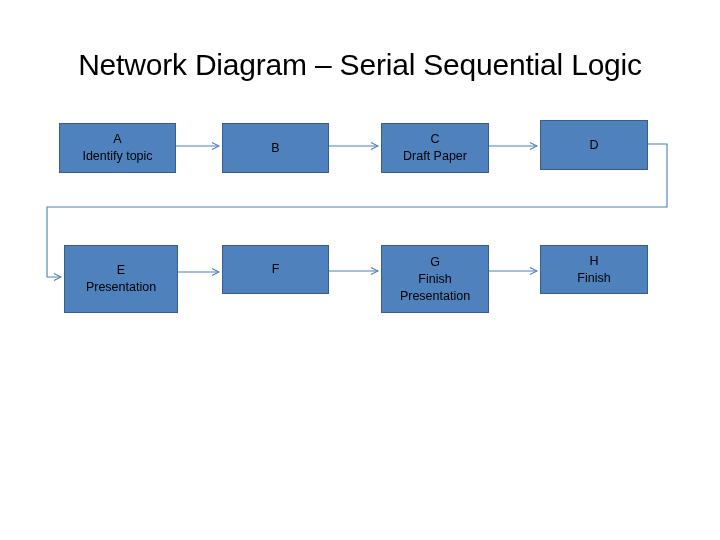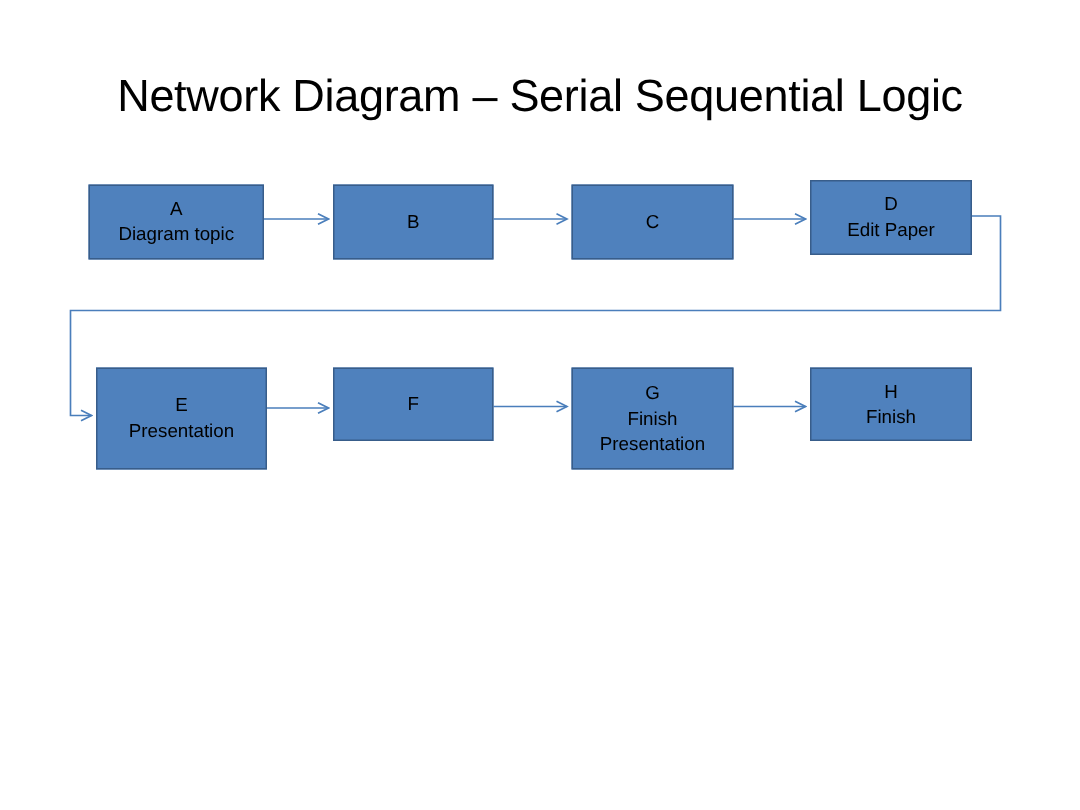--- a/index.html
+++ b/index.html
@@ -94,34 +94,34 @@
 
     <line x1="178" y1="272" x2="219" y2="272" stroke="#4A7EBB" stroke-width="1.1" marker-end="url(#ah)"></line>
 
     <line x1="329" y1="271" x2="378" y2="271" stroke="#4A7EBB" stroke-width="1.1" marker-end="url(#ah)"></line>
 
     <line x1="489" y1="271" x2="537" y2="271" stroke="#4A7EBB" stroke-width="1.1" marker-end="url(#ah)"></line>
   </svg>
 
   <div class="node" id="node-a">
     <span class="ln">A</span>
-    <span class="ln">Diagram topic</span>
+    <span class="ln">Identify topic</span>
   </div>
 
   <div class="node" id="node-b">
     <span class="ln">B</span>
   </div>
 
   <div class="node" id="node-c">
     <span class="ln">C</span>
+    <span class="ln">Draft Paper</span>
   </div>
 
   <div class="node" id="node-d">
     <span class="ln">D</span>
-    <span class="ln">Edit Paper</span>
   </div>
 
   <div class="node" id="node-e">
     <span class="ln">E</span>
     <span class="ln">Presentation</span>
   </div>
 
   <div class="node" id="node-f">
     <span class="ln">F</span>
   </div>

